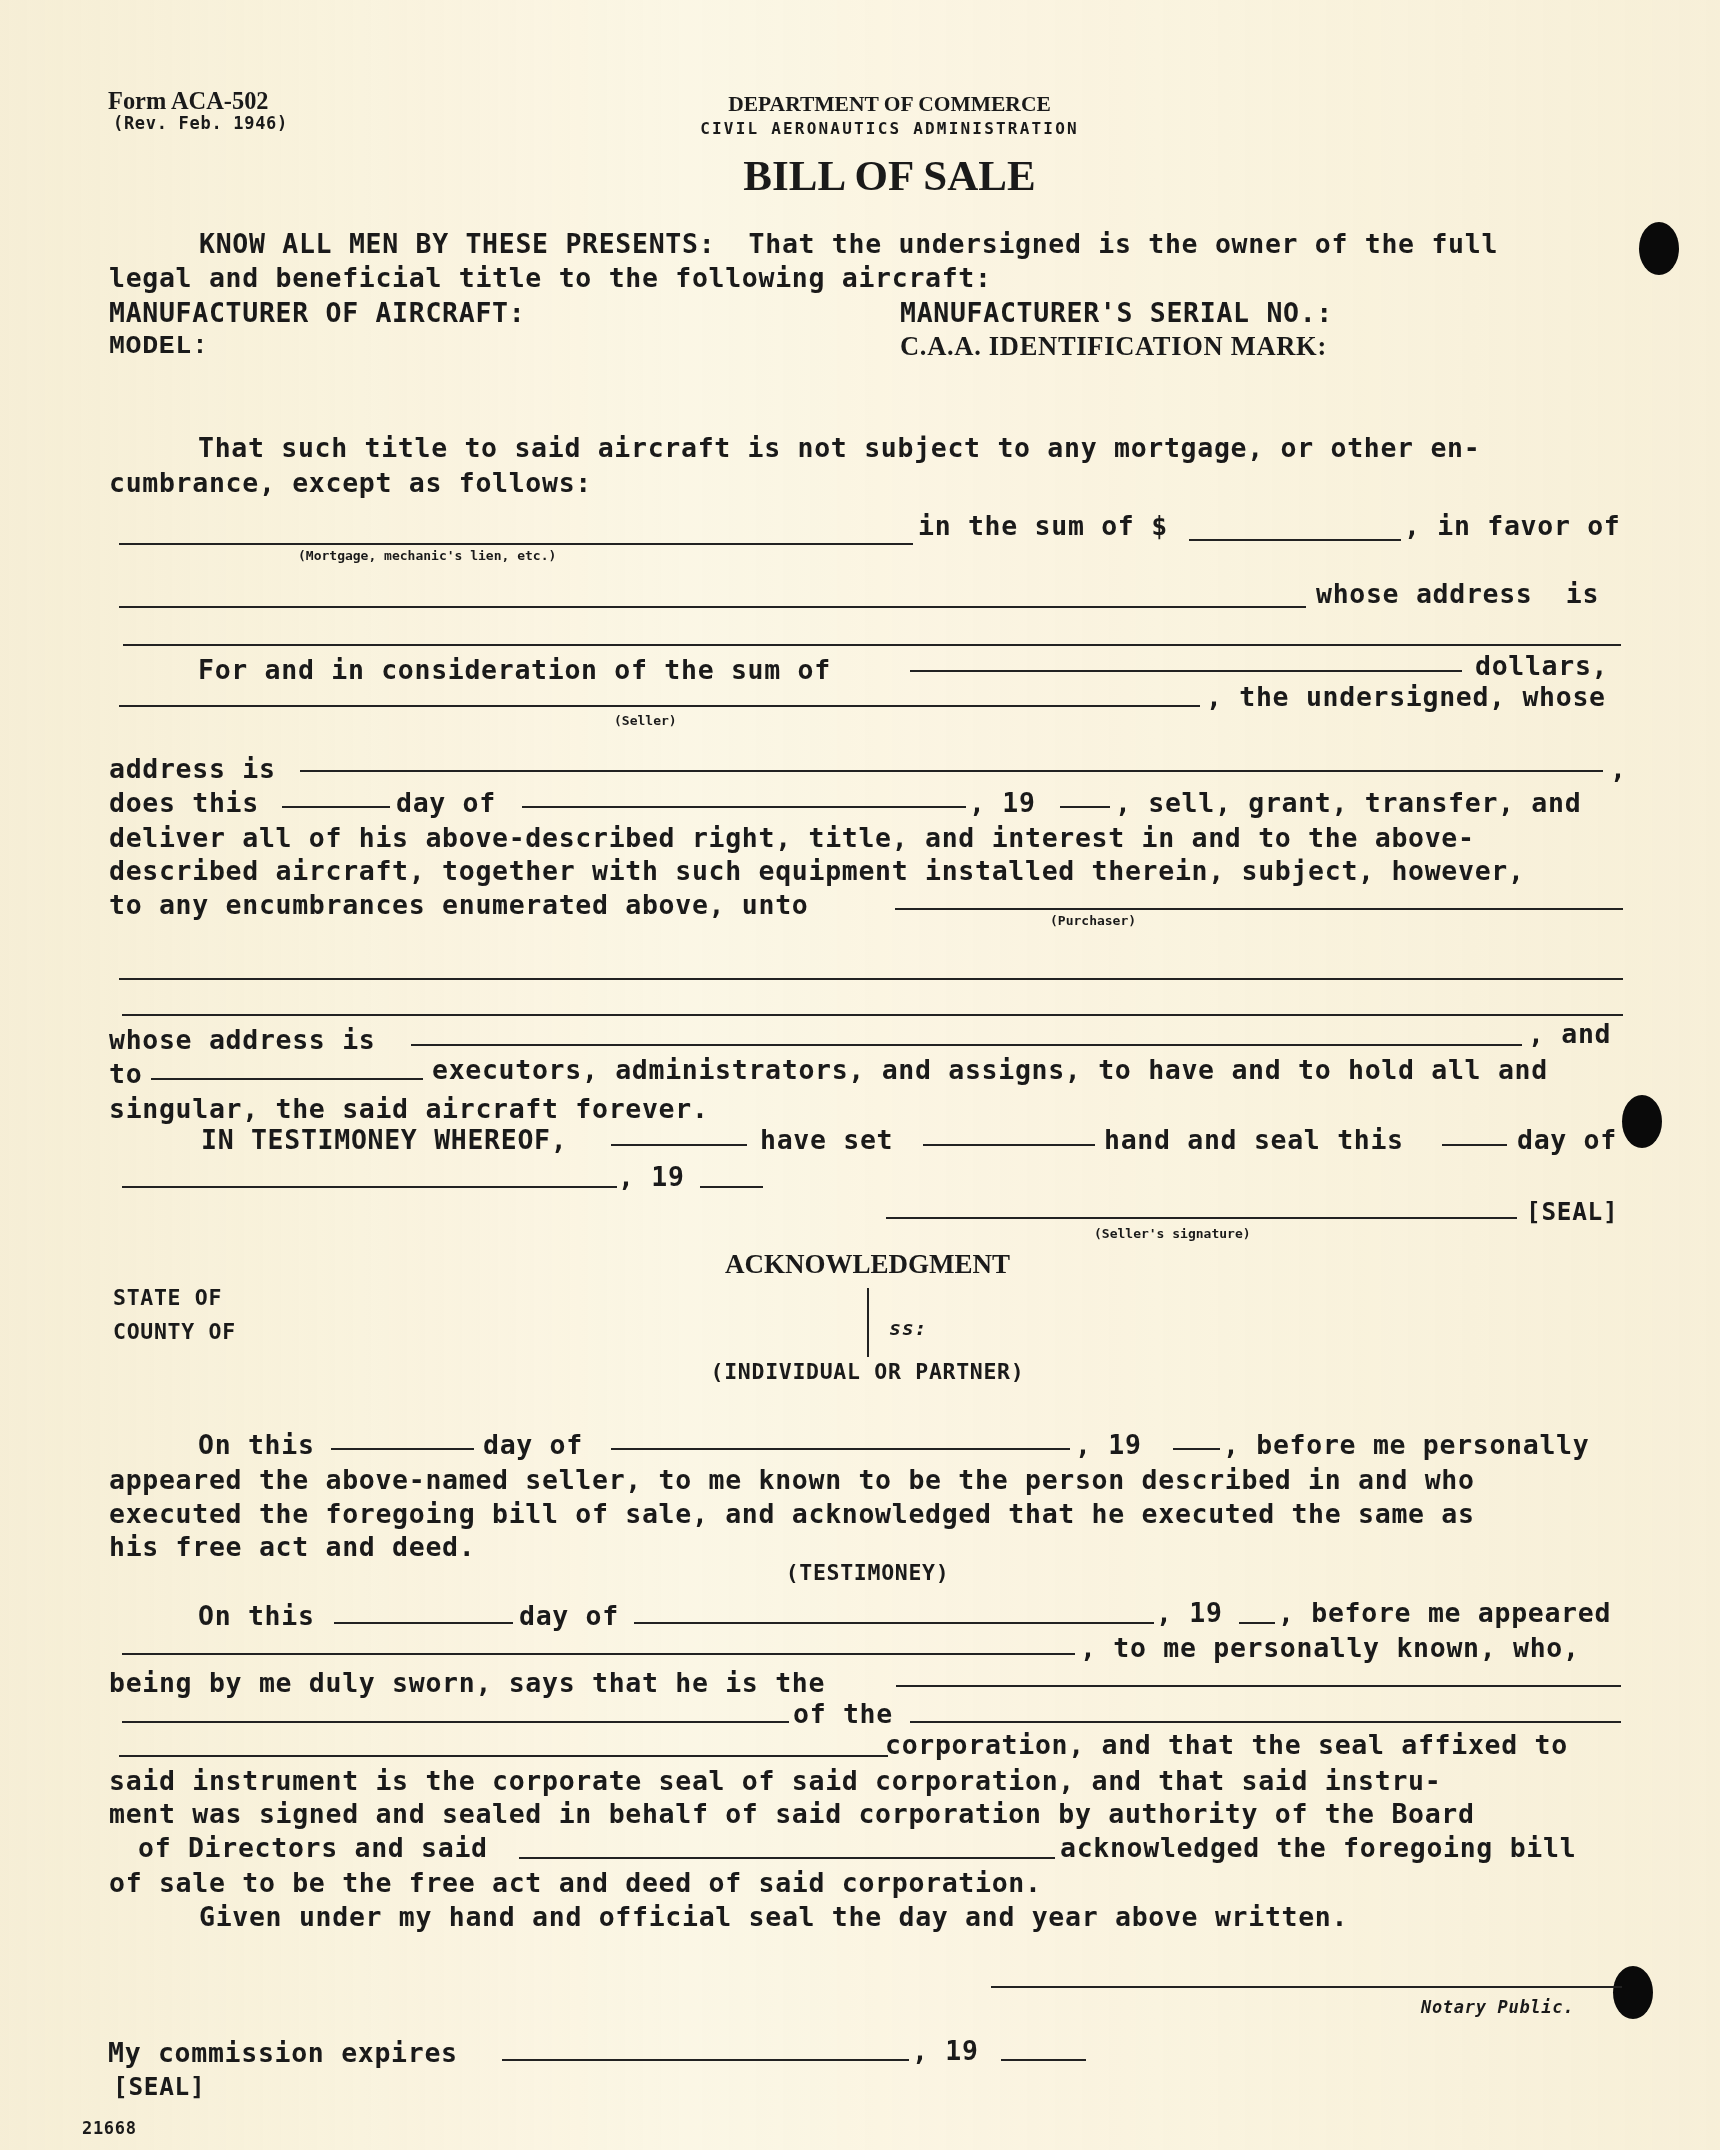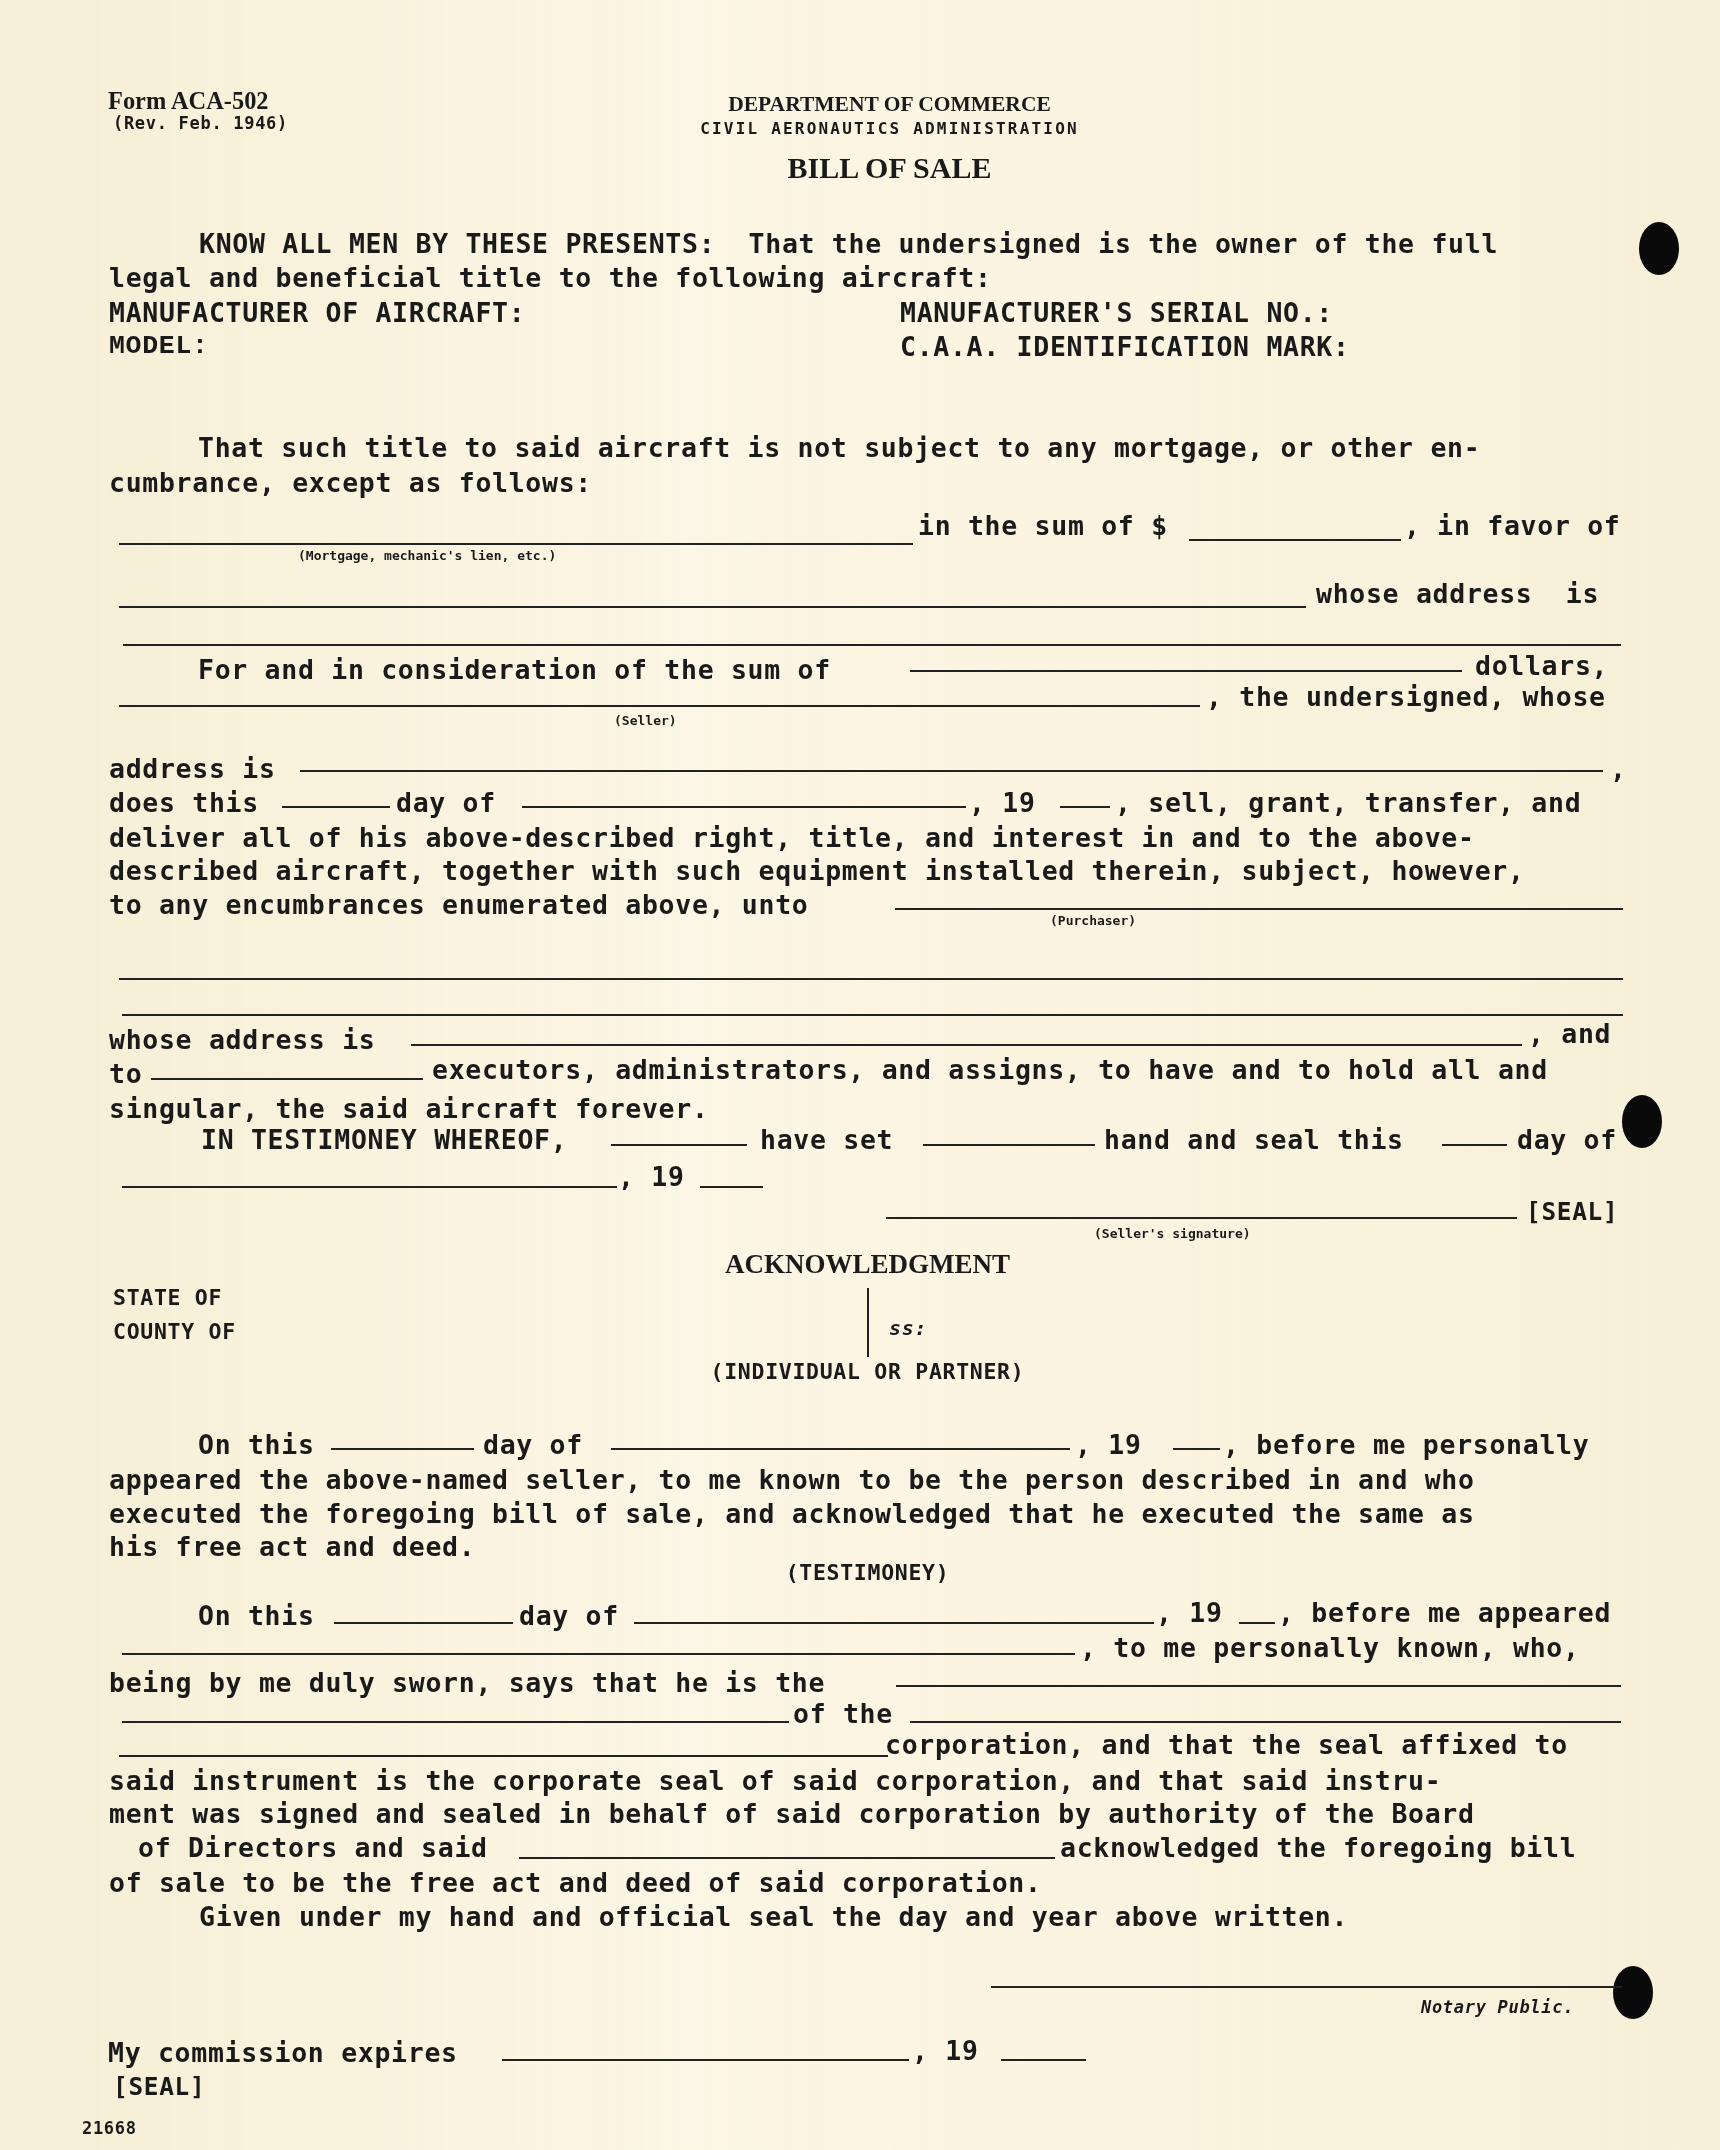--- a/index.html
+++ b/index.html
@@ -18,32 +18,32 @@
   .hole { position:absolute; width:40px; height:53px; border-radius:50%; background:#0a0a0a; }
   .center { text-align:center; }
 </style>
 </head>
 <body>
 
 <div class="abs hdr" style="left:108px;top:87px;font-size:24.4px;">Form ACA-502</div>
 <div class="abs tw" style="left:113px;top:113px;font-size:17px;">(Rev. Feb. 1946)</div>
 <div class="abs hdr center" style="left:531px;width:717px;top:92px;font-size:21.5px;">DEPARTMENT OF COMMERCE</div>
 <div class="abs tw center" style="left:531px;width:717px;top:119px;font-size:16px;letter-spacing:2.2px;">CIVIL AERONAUTICS ADMINISTRATION</div>
-<div class="abs hdr center" style="left:531px;width:717px;top:151px;font-size:30px;">BILL OF SALE</div>
+<div class="abs hdr center" style="left:531px;width:717px;top:151px;font-size:43px;">BILL OF SALE</div>
 
 <div class="hole" style="left:1639px;top:222px;"></div>
 <div class="hole" style="left:1622px;top:1095px;"></div>
 <div class="hole" style="left:1613px;top:1966px;"></div>
 
 <div class="abs tw" style="left:199px;top:228px;">KNOW ALL MEN BY THESE PRESENTS:  That the undersigned is the owner of the full</div>
 <div class="abs tw" style="left:109px;top:262px;">legal and beneficial title to the following aircraft:</div>
 <div class="abs tw" style="left:109px;top:297px;">MANUFACTURER OF AIRCRAFT:</div>
 <div class="abs tw" style="left:900px;top:297px;">MANUFACTURER'S SERIAL NO.:</div>
 <div class="abs tw" style="left:109px;top:331px;font-family:Liberation Mono, monospace;">MODEL:</div>
-<div class="abs tw" style="left:900px;top:331px;">C.A.A. IDENTIFICATION MARK:</div>
+<div class="abs tw" style="left:900px;top:331px;font-family:Liberation Serif, serif;">C.A.A. IDENTIFICATION MARK:</div>
 
 <div class="abs tw" style="left:198px;top:432px;">That such title to said aircraft is not subject to any mortgage, or other en-</div>
 <div class="abs tw" style="left:109px;top:467px;">cumbrance, except as follows:</div>
 <div class="line" style="left:119px;top:543px;width:794px;"></div>
 <div class="abs tw" style="left:918px;top:510px;">in the sum of $</div>
 <div class="line" style="left:1189px;top:539px;width:212px;"></div>
 <div class="abs tw" style="left:1404px;top:510px;">, in favor of</div>
 <div class="abs small" style="left:298px;top:548px;">(Mortgage, mechanic's lien, etc.)</div>
 <div class="line" style="left:119px;top:606px;width:1187px;"></div>
 <div class="abs tw" style="left:1316px;top:578px;">whose address  is</div>

